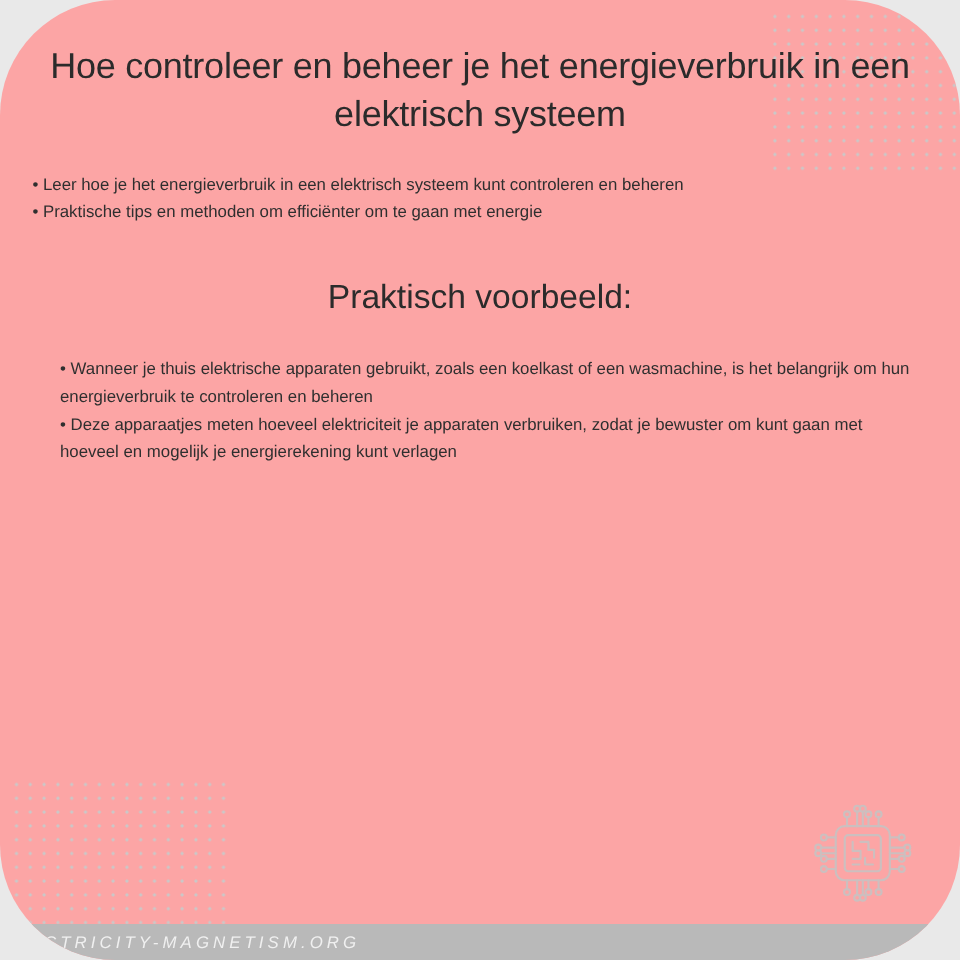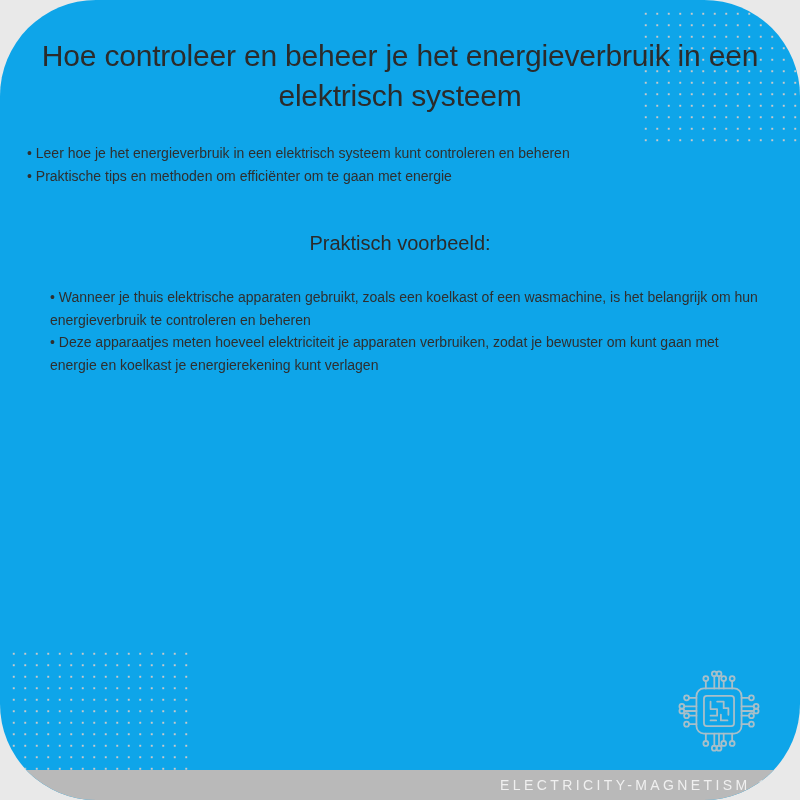--- a/index.html
+++ b/index.html
@@ -22,21 +22,21 @@
     overflow: hidden;
   }
 
   
   .card {
     position: absolute;
     left: 0;
     top: 0;
     width: 800px;
     height: 800px;
-    background: #0ea5e9;
+    background: #fca5a5;
     border-radius: 96px;
     overflow: hidden;
     box-sizing: border-box;
   }
 
   
   .dots {
     position: absolute;
     background-image: radial-gradient(#c9c9c9 1.25px, transparent 1.35px);
     background-size: 11.5px 11.5px;
@@ -96,21 +96,21 @@
 
   .intro-block {
     margin-top: 26px;
     padding-left: 3px;
     padding-right: 18px;
   }
 
   .subtitle {
     margin: 0;
     text-align: center;
-    font-size: 20px;
+    font-size: 28px;
     font-weight: 400;
     color: #2b2b2b;
     line-height: 1.3;
     padding-top: 42px;
     padding-bottom: 8px;
   }
 
   .body-block {
     margin-top: 22px;
     padding-left: 3px;
@@ -134,21 +134,22 @@
   
   .footer-bar {
     position: absolute;
     left: 0;
     bottom: 0;
     width: 800px;
     height: 30px;
     background: #b9b9b9;
     display: flex;
     align-items: center;
-    justify-content: flex-end;
+    justify-content: flex-start;
+    font-style: italic;
   }
   .footer-text {
     color: #f0f0f0;
     font-size: 14px;
     letter-spacing: 3.4px;
     font-weight: 400;
     white-space: nowrap;
   }
 </style>
 </head>
@@ -167,21 +168,21 @@
 
       <div class="intro-block bullet-list">
         <p class="bullet">• Leer hoe je het energieverbruik in een elektrisch systeem kunt controleren en beheren</p>
         <p class="bullet">• Praktische tips en methoden om efficiënter om te gaan met energie</p>
       </div>
 
       <h2 class="subtitle">Praktisch voorbeeld:</h2>
 
       <div class="body-block bullet-list">
         <p class="bullet">• Wanneer je thuis elektrische apparaten gebruikt, zoals een koelkast of een wasmachine, is het belangrijk om hun energieverbruik te controleren en beheren</p>
-        <p class="bullet">• Deze apparaatjes meten hoeveel elektriciteit je apparaten verbruiken, zodat je bewuster om kunt gaan met energie en koelkast je energierekening kunt verlagen</p>
+        <p class="bullet">• Deze apparaatjes meten hoeveel elektriciteit je apparaten verbruiken, zodat je bewuster om kunt gaan met hoeveel en mogelijk je energierekening kunt verlagen</p>
       </div>
 
     </div>
 
     <svg class="chip-icon" viewBox="0 0 100 100" fill="none" stroke="#c4c4c4" stroke-width="1.9" stroke-linecap="round" stroke-linejoin="round">
 
       <rect x="26" y="26" width="48" height="48" rx="8" ry="8"></rect>
 
       <rect x="34" y="34" width="32" height="32" rx="3" ry="3"></rect>
 

